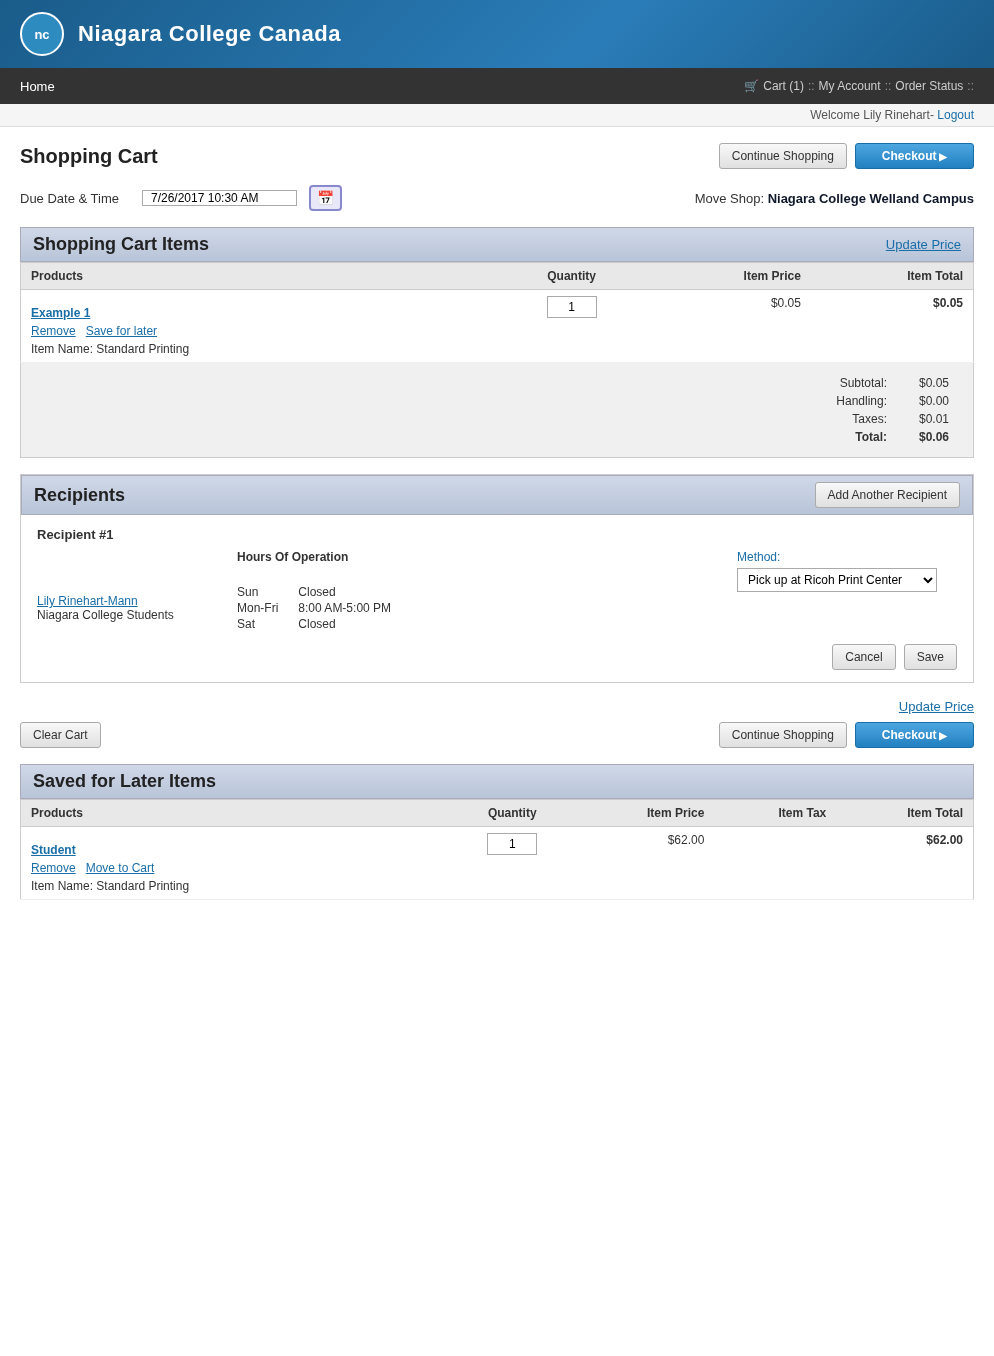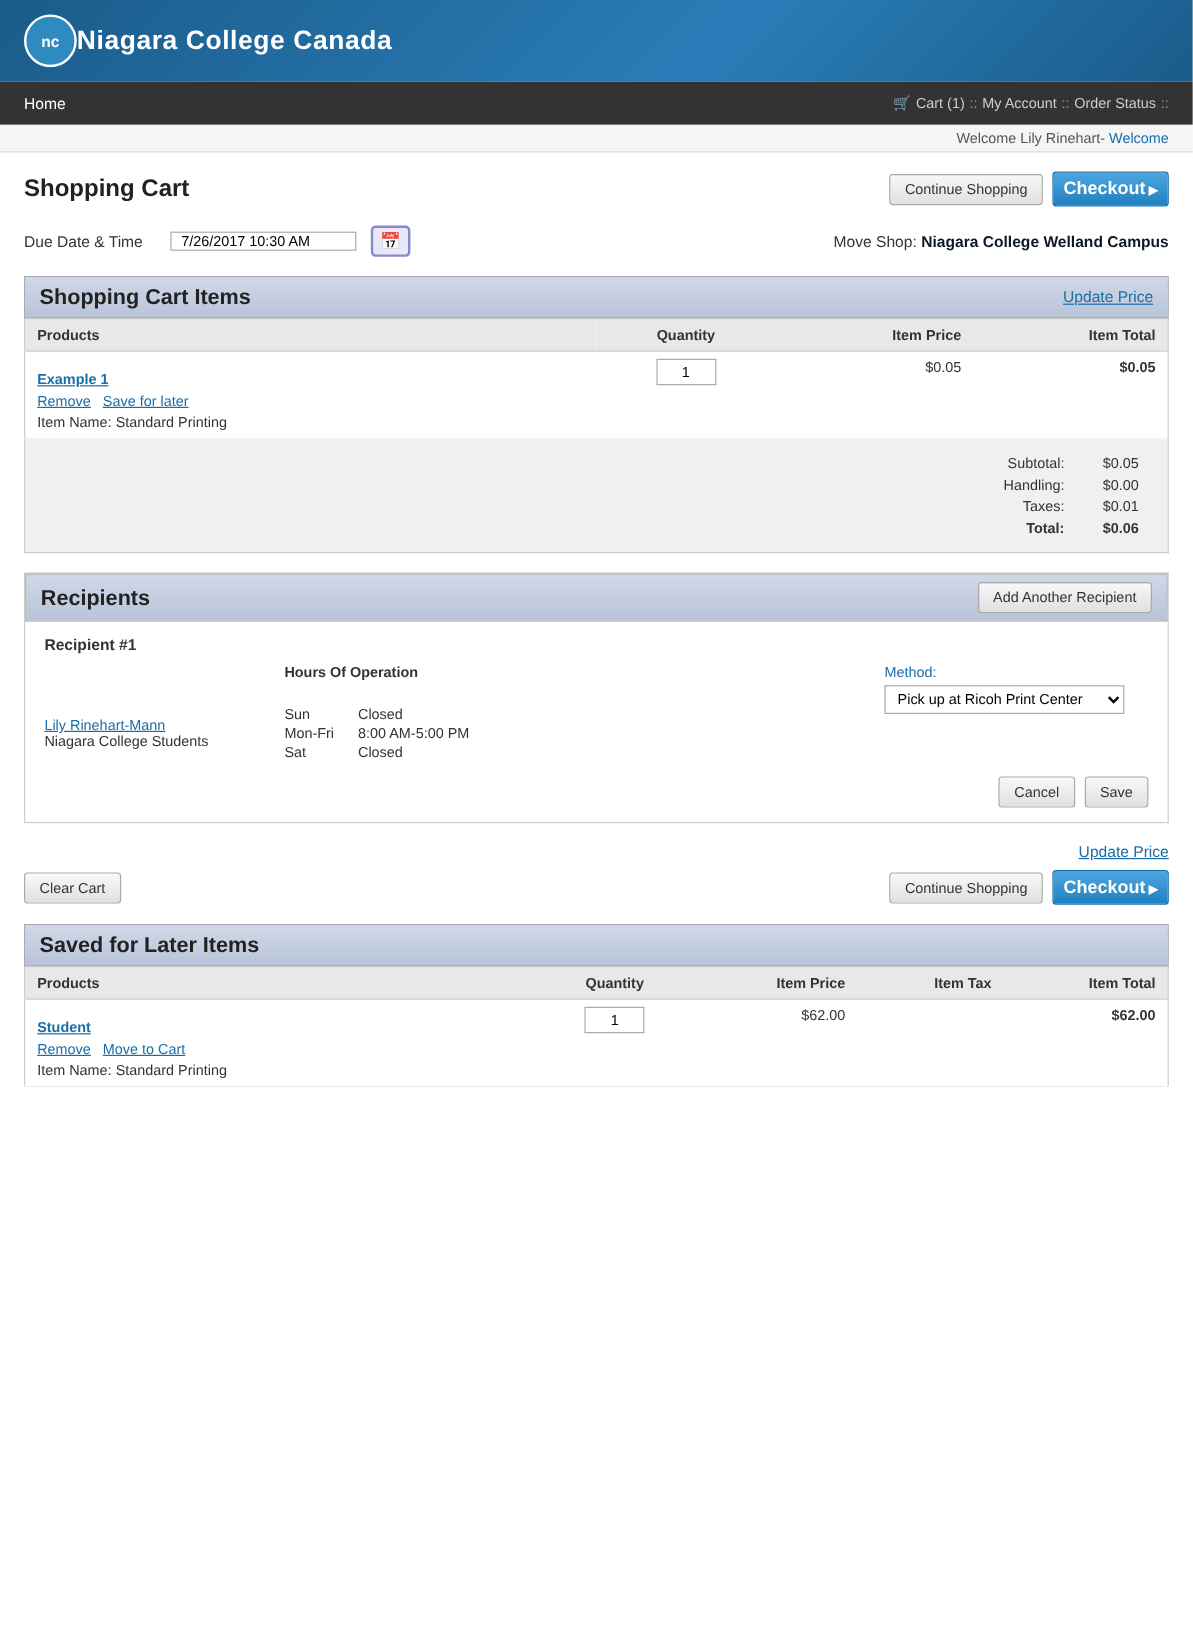--- a/index.html
+++ b/index.html
@@ -4,20 +4,21 @@
   <style>
     * { margin: 0; padding: 0; box-sizing: border-box; }
     body { font-family: Arial, sans-serif; font-size: 13px; background: #fff; color: #333; width: 994px; }
 
     
     .top-header {
       background: linear-gradient(135deg, #1a5c8a 0%, #2a7cb8 60%, #1a5c8a 100%);
       padding: 12px 20px;
       display: flex;
       align-items: center;
+      gap: 14px;
     }
     .logo-circle {
       background: #2e8bc0;
       border: 2px solid #fff;
       border-radius: 50%;
       width: 44px; height: 44px;
       display: flex; align-items: center; justify-content: center;
       color: #fff; font-weight: bold; font-size: 13px;
     }
     .college-name {
@@ -73,22 +74,22 @@
       border-radius: 3px;
       padding: 5px 12px;
       font-size: 12px;
       cursor: pointer;
       color: #333;
     }
     .btn-primary {
       background: linear-gradient(to bottom, #4da6e0, #2280c0);
       border: 1px solid #1a6ea8;
       border-radius: 3px;
-      padding: 5px 8px;
-      font-size: 15px;
+      padding: 5px 26px;
+      font-size: 12px;
       cursor: pointer;
       color: #fff;
       font-weight: bold;
       position: relative;
     }
     .btn-primary::after {
       content: ' ▶';
       font-size: 10px;
     }
 
@@ -244,21 +245,21 @@
     <span>::</span>
     <a>My Account</a>
     <span>::</span>
     <a>Order Status</a>
     <span>::</span>
   </div>
 </div>
 
 <div class="welcome-bar">
   <span>Welcome Lily Rinehart-</span>
-  <a>Welcome</a>
+  <a>Logout</a>
 </div>
 
 <div class="main-content">
 
   <div class="page-title-row">
     <div class="page-title">Shopping Cart</div>
     <div class="title-buttons">
       <button class="btn-default">Continue Shopping</button>
       <button class="btn-primary">Checkout</button>
     </div>

